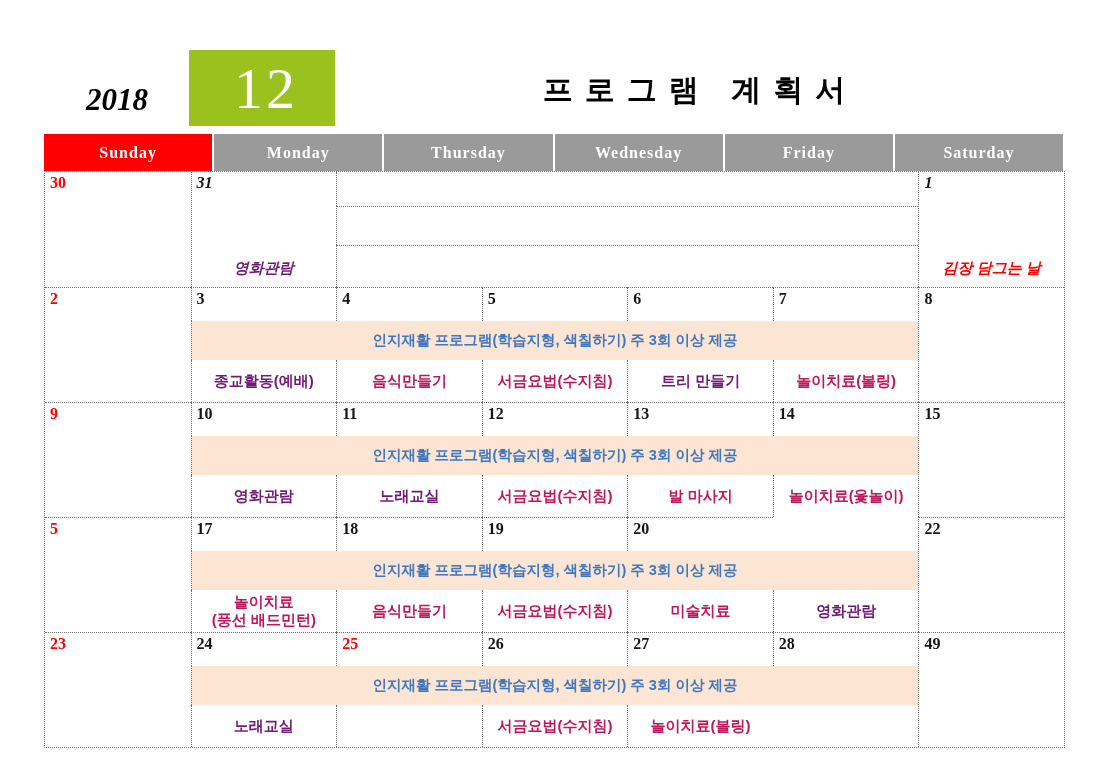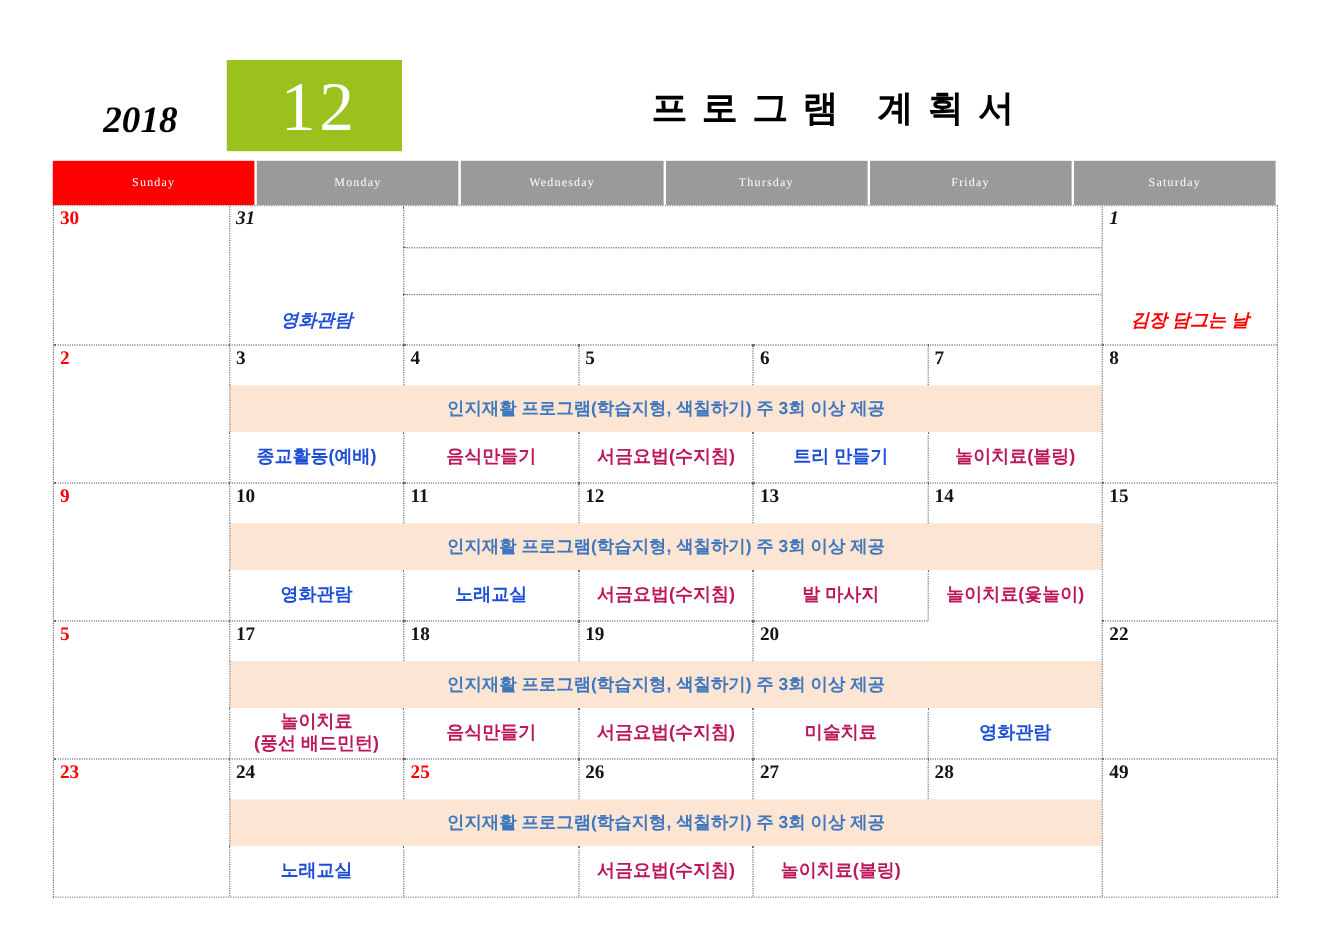--- a/index.html
+++ b/index.html
@@ -26,21 +26,21 @@
     position:absolute;left:470px;top:70px;width:460px;text-align:center;
     font-weight:700;font-size:30px;letter-spacing:12px;color:#000;white-space:nowrap;
   }
   
   .dow-row{
     position:absolute;left:44px;top:134px;width:1019px;height:37px;
     display:flex;gap:2px;background:#fff;
   }
   .dow{
     flex:1;background:#9a9a9a;color:#fff;display:flex;align-items:center;justify-content:center;
-    font-family:"Liberation Serif", serif;font-weight:400;font-size:10px;letter-spacing:1px;
+    font-family:"Liberation Serif", serif;font-weight:700;font-size:16px;letter-spacing:1px;
   }
   .dow.sun{background:#fe0000;}
   
   .grid{
     position:absolute;left:44px;top:171px;width:1019px;
     display:grid;grid-template-columns:repeat(7,1fr);
     grid-template-rows:34px 39px 42px 34px 39px 42px 34px 39px 42px 34px 39px 42px 34px 39px 42px;
     border:1px dotted #6e6e6e;background:#fff;
   }
   .cell{position:relative;background:#fff;min-width:0;}
@@ -49,21 +49,21 @@
   .date{
     position:absolute;top:2px;left:5px;
     font-family:"Liberation Serif", serif;font-weight:700;font-size:16px;color:#151515;
   }
   .date.red{color:#fe0000;}
   .event{
     display:flex;flex-direction:column;align-items:center;justify-content:center;
     text-align:center;width:100%;height:100%;
     font-weight:700;font-size:15px;line-height:1.18;white-space:nowrap;
   }
-  .event.green{color:#1d4ed8;}
+  .event.green{color:#701a75;}
   .event.navy{color:#be185d;}
   .event.red{color:#fe0000;}
   .fullcell{display:flex;flex-direction:column;justify-content:flex-end;padding-bottom:10px;font-style:italic;}
   .fullcell .event{height:auto;flex:0 0 auto;}
   .banner{
     background:#fce5d2;display:flex;align-items:center;justify-content:center;
     color:#3f78c0;font-weight:700;font-size:14.5px;white-space:nowrap;
   }
 </style>
 </head>
@@ -71,22 +71,22 @@
 
 <div class="year">2018</div>
 <div class="month-box">
   <span class="month-number">12</span>
 </div>
 <div class="doc-title">프로그램  계획서</div>
 
 <div class="dow-row">
   <div class="dow sun">Sunday</div>
   <div class="dow">Monday</div>
+  <div class="dow">Thursday</div>
   <div class="dow">Wednesday</div>
-  <div class="dow">Thursday</div>
   <div class="dow">Friday</div>
   <div class="dow">Saturday</div>
 </div>
 
 <div class="grid">
 
   <div class="cell" style="grid-area:1/1/4/2">
     <span class="date red">30</span>
   </div>
   <div class="cell bl fullcell" style="grid-area:1/2/4/3">

